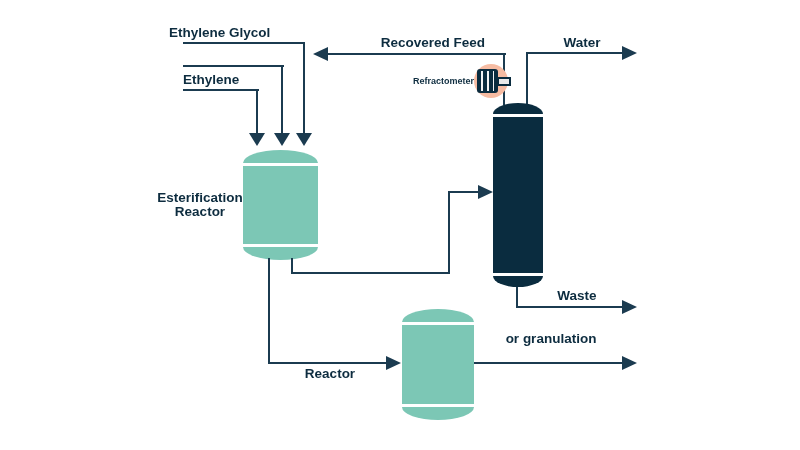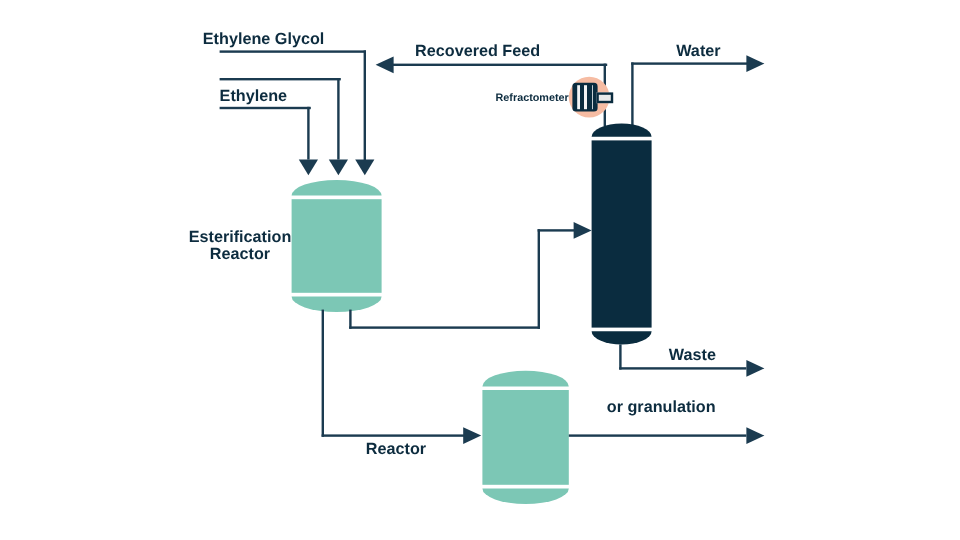--- a/index.html
+++ b/index.html
@@ -62,21 +62,21 @@
   <div class="arrow-down" style="left:296px;top:133px;"></div>
 
   <div class="h-line" style="left:183px;top:65px;width:101px;"></div>
   <div class="v-line" style="left:281px;top:65px;height:68px;"></div>
   <div class="arrow-down" style="left:274px;top:133px;"></div>
 
   <div class="h-line" style="left:183px;top:89px;width:76px;"></div>
   <div class="v-line" style="left:256px;top:89px;height:44px;"></div>
   <div class="arrow-down" style="left:249px;top:133px;"></div>
 
-  <div class="label center" style="left:323px;top:36px;width:150px;">Recovered Feed</div>
+  <div class="label center" style="left:335px;top:36px;width:150px;text-align:right;">Recovered Feed</div>
   <div class="arrow-left" style="left:313px;top:47px;"></div>
   <div class="h-line" style="left:326px;top:53px;width:180px;"></div>
   <div class="v-line" style="left:503px;top:53px;height:52px;"></div>
 
   <div class="label center" style="left:550px;top:36px;width:64px;">Water</div>
   <div class="v-line" style="left:526px;top:52px;height:53px;"></div>
   <div class="h-line" style="left:526px;top:52px;width:97px;"></div>
   <div class="arrow-right" style="left:622px;top:46px;"></div>
 
   <div class="vessel teal" style="left:243px;top:150px;width:75px;height:110px;">

